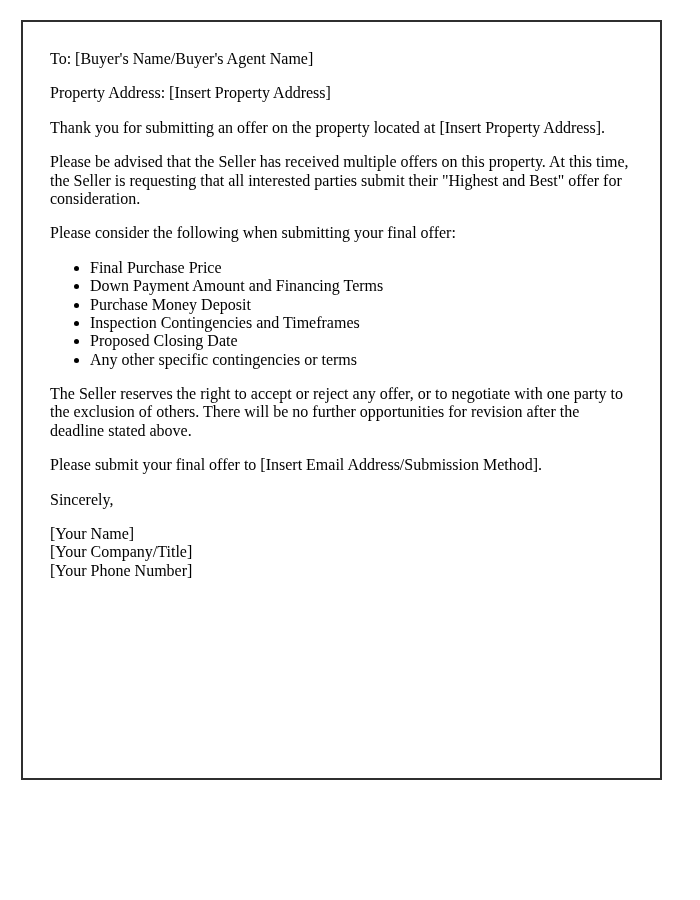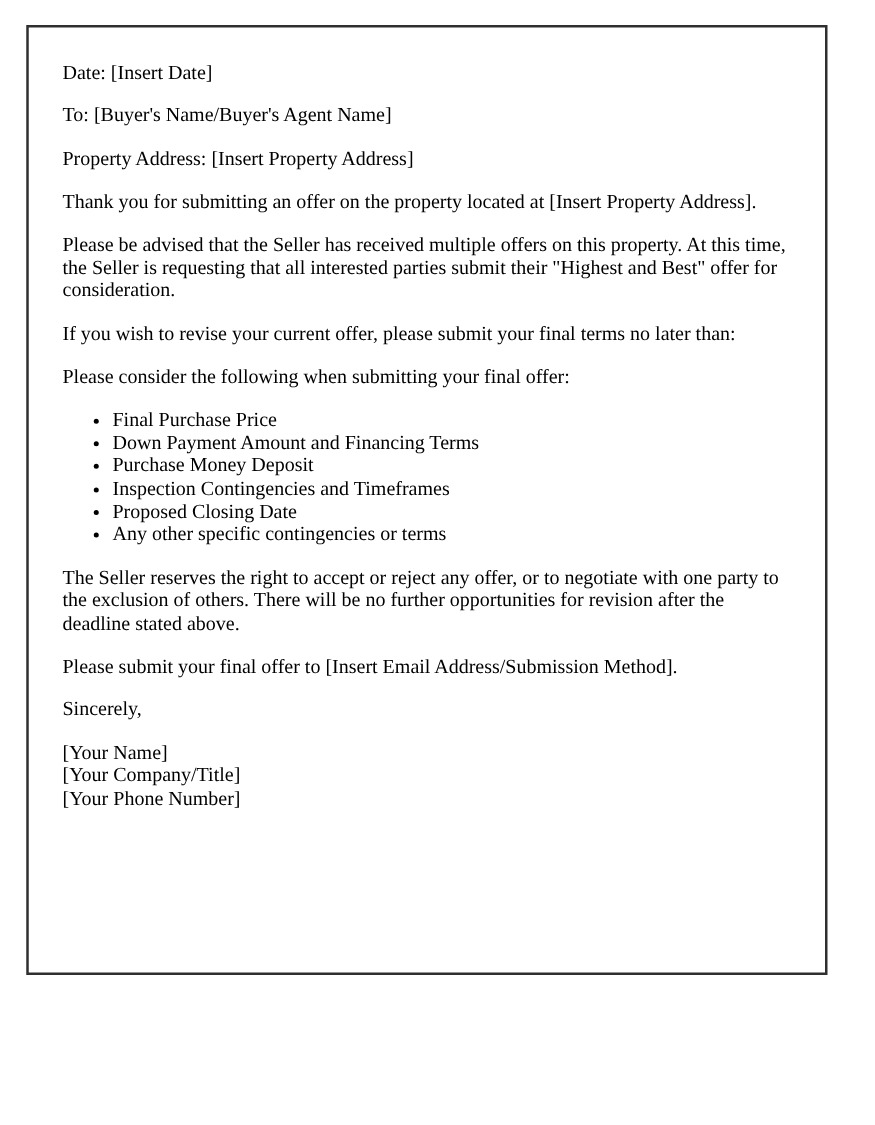--- a/index.html
+++ b/index.html
@@ -44,26 +44,24 @@
     padding: 0;
   }
   .sig-line {
     margin: 0;
   }
 </style>
 </head>
 <body>
 
 <div class="letter-box">
-  <div class="para">Date: [Insert Date]</div>
   <div class="para">To: [Buyer's Name/Buyer's Agent Name]</div>
   <div class="para">Property Address: [Insert Property Address]</div>
   <div class="para">Thank you for submitting an offer on the property located at [Insert Property Address].</div>
   <div class="para">Please be advised that the Seller has received multiple offers on this property. At this time, the Seller is requesting that all interested parties submit their "Highest and Best" offer for consideration.</div>
-  <div class="para">If you wish to revise your current offer, please submit your final terms no later than:</div>
   <div class="para">Please consider the following when submitting your final offer:</div>
   <ul class="list">
     <li>Final Purchase Price</li>
     <li>Down Payment Amount and Financing Terms</li>
     <li>Purchase Money Deposit</li>
     <li>Inspection Contingencies and Timeframes</li>
     <li>Proposed Closing Date</li>
     <li>Any other specific contingencies or terms</li>
   </ul>
   <div class="para">The Seller reserves the right to accept or reject any offer, or to negotiate with one party to the exclusion of others. There will be no further opportunities for revision after the deadline stated above.</div>

